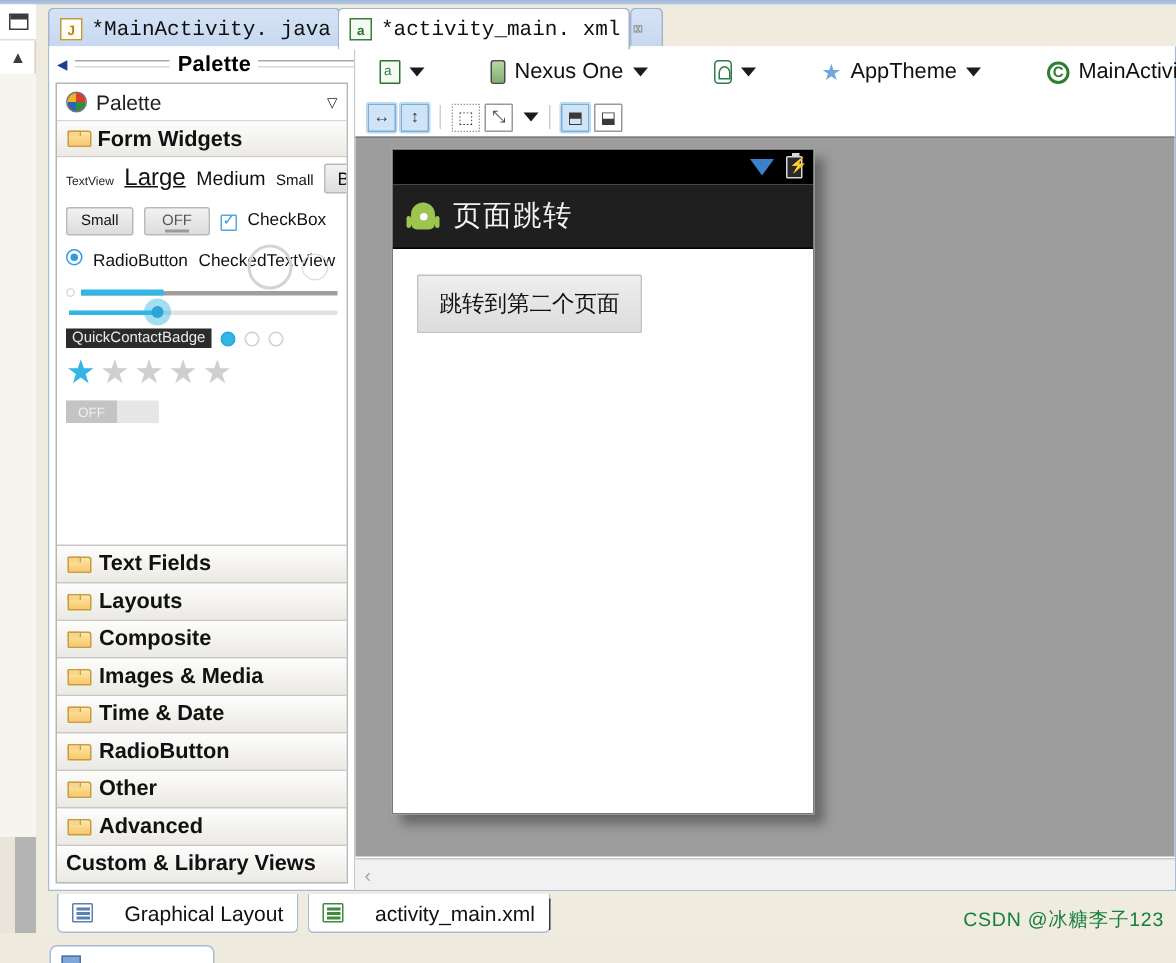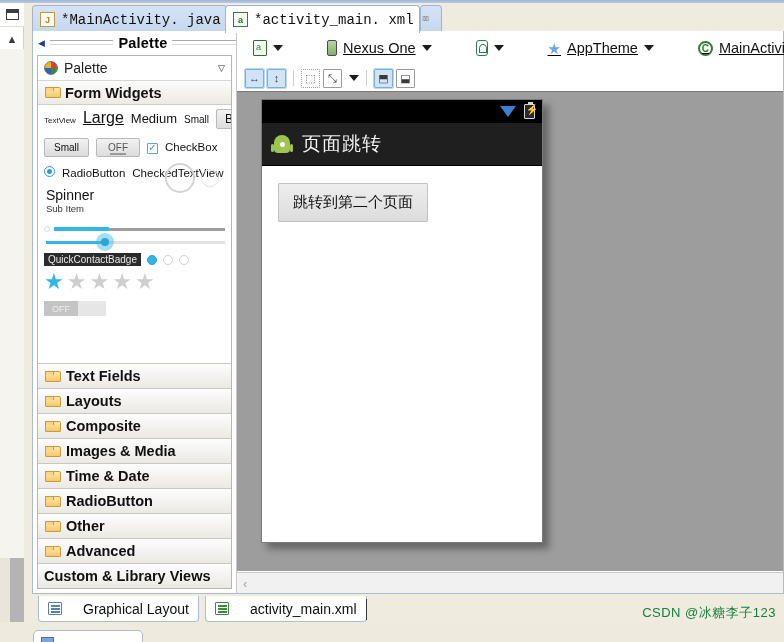--- a/index.html
+++ b/index.html
@@ -245,21 +245,20 @@
   }
   .cat-item.plain { padding-left: 6px; }
 
   
   .canvas-wrap {
     position: absolute; left: 204px; top: 0; right: 0; bottom: 0; background: #fff;
   }
   .cfg-toolbar {
     height: 34px; display: flex; align-items: center; gap: 12px; padding-left: 8px;
     background: #ffffff;
-    text-decoration: underline;
   }
   .cfg-item { display: flex; align-items: center; gap: 6px; padding: 0 8px; }
   .cfg-label { font-size: 14.5px; color: #111; white-space: nowrap; }
   .caret { font-size: 0; width: 0; height: 0; border-left: 5px solid transparent;
            border-right: 5px solid transparent; border-top: 6px solid #1b1b1b; }
   .sep { width: 1px; height: 20px; background: #cfcfcf; margin: 0 2px; }
   .doc-ico {
     width: 14px; height: 16px; border: 1px solid #2f6f2f; background: #f3fbf3;
     position: relative; border-radius: 1px;
   }
@@ -484,24 +483,20 @@
             <span class="chk">✓</span>
             <span class="w-label">CheckBox</span>
           </div>
 
           <div class="wrow">
             <span class="radio-on"></span>
             <span class="w-label">RadioButton</span>
             <span class="w-label">CheckedTextView</span>
           </div>
 
-          <div class="spinner-block">
-            <div class="sp-title">Spinner</div>
-            <div class="sp-sub">Sub Item</div>
-          </div>
           <div class="ring-big"></div>
           <div class="ring-sm"></div>
 
           <div class="prog-row">
             <span class="prog-dot"></span>
             <span class="prog-track">
               <span class="fill"></span>
             </span>
           </div>
 

